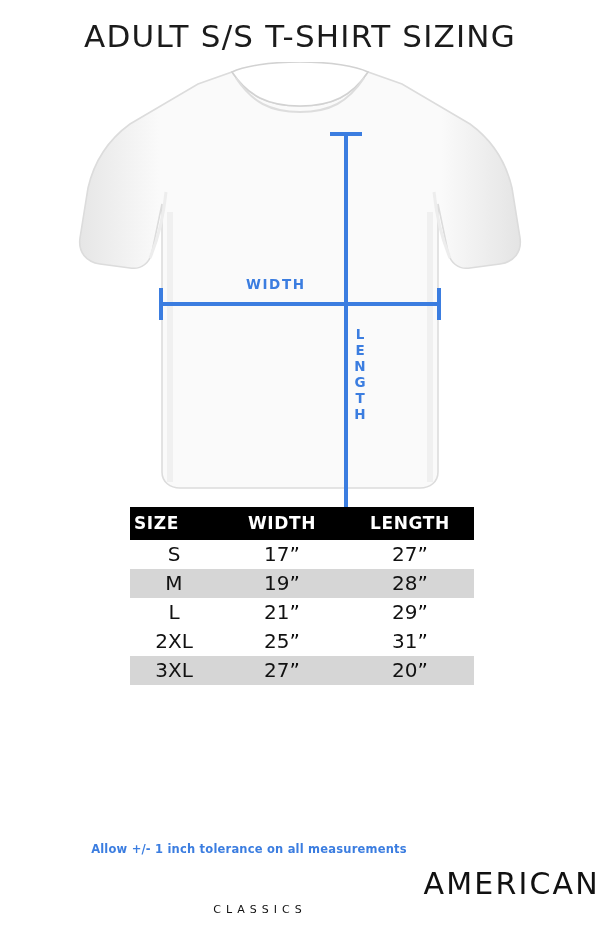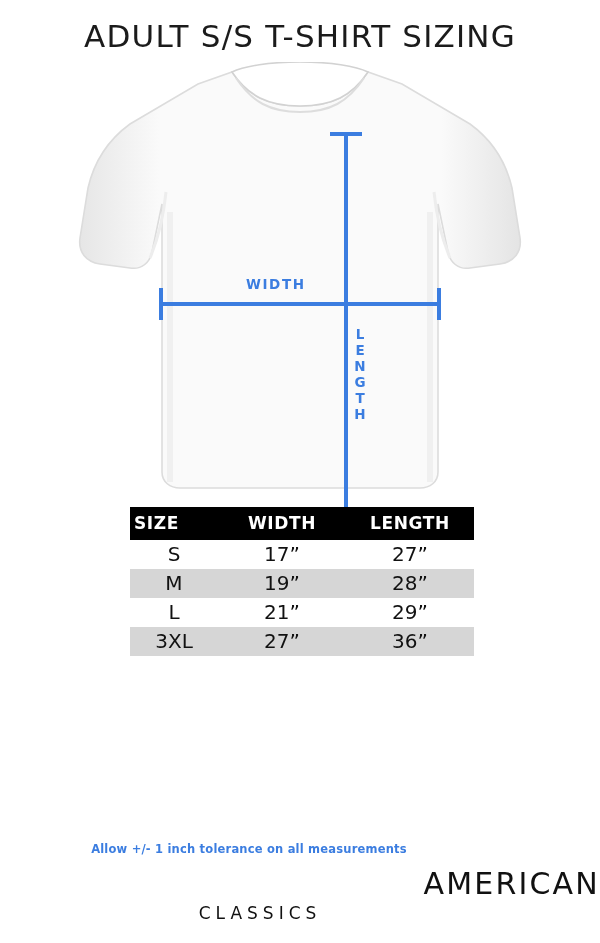--- a/index.html
+++ b/index.html
@@ -170,21 +170,21 @@
     font-size: 30px;
     letter-spacing: 2.2px;
     color: #111111;
   }
   .brand-sub {
     position: absolute;
     top: 903px;
     left: 0;
     width: 520px;
     text-align: center;
-    font-size: 17px;
+    font-size: 11px;
     letter-spacing: 5px;
     color: #111111;
   }
 </style>
 </head>
 <body>
 
 <div class="page">
 
   <div class="title">ADULT S/S T-SHIRT SIZING</div>
@@ -265,24 +265,29 @@
       <tr class="row-even">
         <td>M</td>
         <td>19”</td>
         <td>28”</td>
       </tr>
       <tr class="row-odd">
         <td>L</td>
         <td>21”</td>
         <td>29”</td>
       </tr>
+      <tr class="row-odd">
+        <td>2XL</td>
+        <td>25”</td>
+        <td>31”</td>
+      </tr>
       <tr class="row-even">
         <td>3XL</td>
         <td>27”</td>
-        <td>36”</td>
+        <td>20”</td>
       </tr>
     </tbody>
   </table>
 
   <div class="footnote">Allow +/- 1 inch tolerance on all measurements</div>
 
   <div class="brand-name">AMERICAN</div>
   <div class="brand-sub">CLASSICS</div>
 
 </div>

